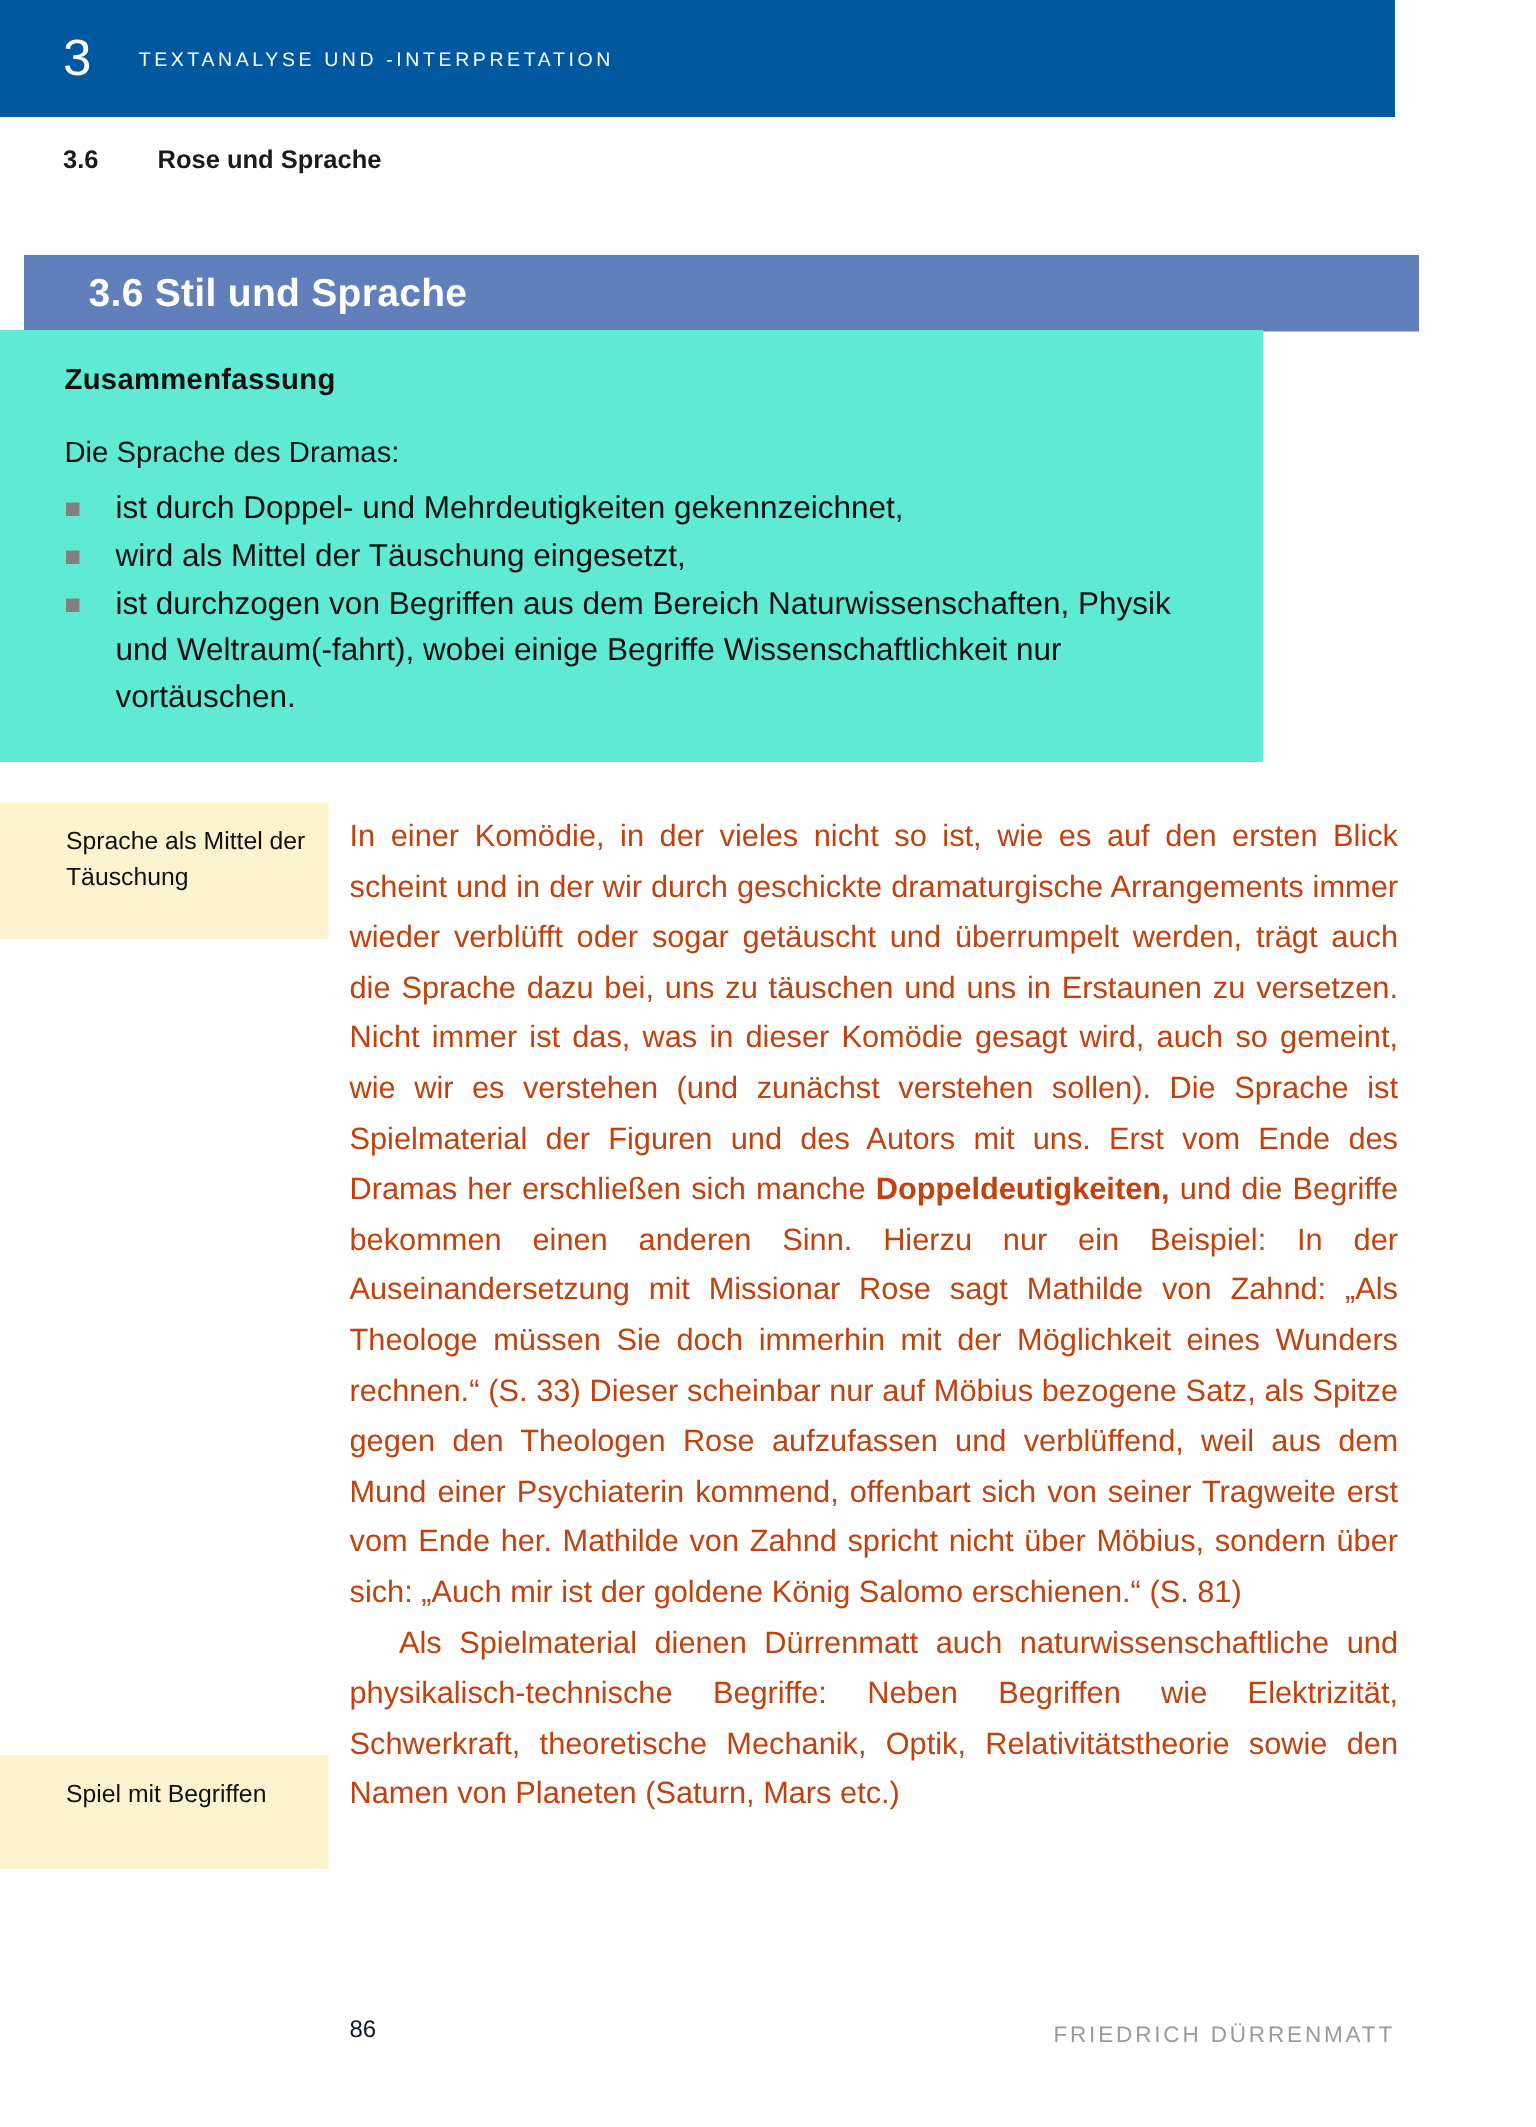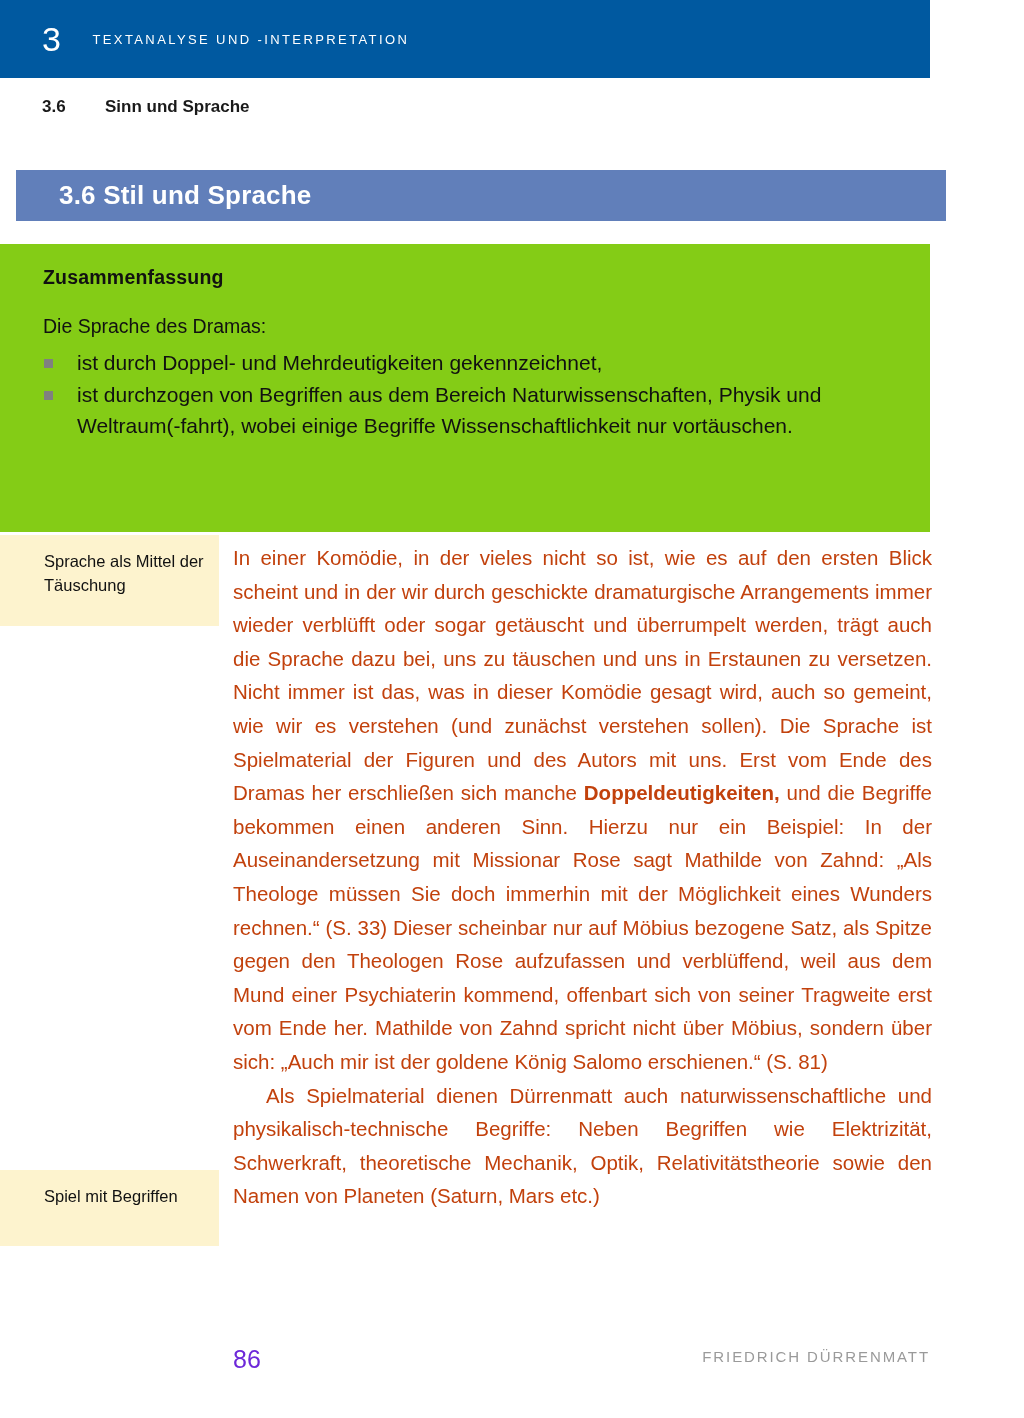--- a/index.html
+++ b/index.html
@@ -84,24 +84,24 @@
     font-weight: 700;
     margin-left: 43px;
     letter-spacing: 0.2px;
     white-space: nowrap;
   }
 
   
   .summary-box {
     position: absolute;
     left: 0;
-    top: 244px;
-    width: 930px;
+    top: 220px;
+    width: 842px;
     height: 288px;
-    background: #84cc16;
+    background: #5eead4;
     box-sizing: border-box;
     padding: 22px 52px 20px 43px;
   }
   .summary-title {
     font-size: 19.5px;
     font-weight: 700;
     color: #111111;
     margin: 0 0 26px 0;
     letter-spacing: 0.2px;
   }
@@ -175,22 +175,22 @@
     position: absolute;
     left: 0;
     top: 1345px;
     width: 930px;
     height: 30px;
   }
   .page-number {
     position: absolute;
     left: 233px;
     top: 0;
-    font-size: 25px;
-    color: #6d28d9;
+    font-size: 16px;
+    color: #0f172a;
   }
   .running-title {
     position: absolute;
     right: 0;
     top: 3px;
     font-size: 15px;
     letter-spacing: 1.9px;
     color: #9a9a9a;
     white-space: nowrap;
   }
@@ -200,37 +200,41 @@
 
 <div class="page">
 
   <div class="chapter-bar">
     <span class="chapter-number">3</span>
     <span class="chapter-title">TEXTANALYSE UND -INTERPRETATION</span>
   </div>
 
   <div class="breadcrumb">
     <span class="breadcrumb-num">3.6</span>
-    <span class="breadcrumb-label">Sinn und Sprache</span>
+    <span class="breadcrumb-label">Rose und Sprache</span>
   </div>
 
   <div class="section-bar">
     <span class="section-bar-text">3.6  Stil und Sprache</span>
   </div>
 
   <div class="summary-box">
     <h2 class="summary-title">Zusammenfassung</h2>
     <p class="summary-lead">Die Sprache des Dramas:</p>
     <ul class="summary-list">
       <li class="summary-item">
         <span class="bullet-square"></span>
         <span>ist durch Doppel- und Mehrdeutigkeiten gekennzeichnet,</span>
       </li>
       <li class="summary-item">
         <span class="bullet-square"></span>
+        <span>wird als Mittel der Täuschung eingesetzt,</span>
+      </li>
+      <li class="summary-item">
+        <span class="bullet-square"></span>
         <span>ist durchzogen von Begriffen aus dem Bereich Naturwissenschaften, Physik und Weltraum(-fahrt), wobei einige Begriffe Wissenschaftlichkeit nur vortäuschen.</span>
       </li>
     </ul>
   </div>
 
   <div class="margin-note first">Sprache als Mittel der Täuschung</div>
   <div class="margin-note second">Spiel mit Begriffen</div>
 
   <div class="body-col">
     <p class="body-par"><span>In einer Komödie, in der vieles nicht so ist, wie es auf den ersten Blick scheint und in der wir durch geschickte dramaturgische Arrangements immer wieder verblüfft oder sogar getäuscht und überrumpelt werden, trägt auch die Sprache dazu bei, uns zu täuschen und uns in Erstaunen zu versetzen. Nicht immer ist das, was in dieser Komödie gesagt wird, auch so gemeint, wie wir es verstehen (und zunächst verstehen sollen). Die Sprache ist Spielmaterial der Figuren und des Autors mit uns. Erst vom Ende des Dramas her erschließen sich manche </span><b>Doppeldeutigkeiten,</b><span> und die Begriffe bekommen einen anderen Sinn. Hierzu nur ein Beispiel: In der Auseinandersetzung mit Missionar Rose sagt Mathilde von Zahnd: „Als Theologe müssen Sie doch immerhin mit der Möglichkeit eines Wunders rechnen.“ (S. 33) Dieser scheinbar nur auf Möbius bezogene Satz, als Spitze gegen den Theologen Rose aufzufassen und verblüffend, weil aus dem Mund einer Psychiaterin kommend, offenbart sich von seiner Tragweite erst vom Ende her. Mathilde von Zahnd spricht nicht über Möbius, sondern über sich: „Auch mir ist der goldene König Salomo erschienen.“ (S. 81)</span></p>

